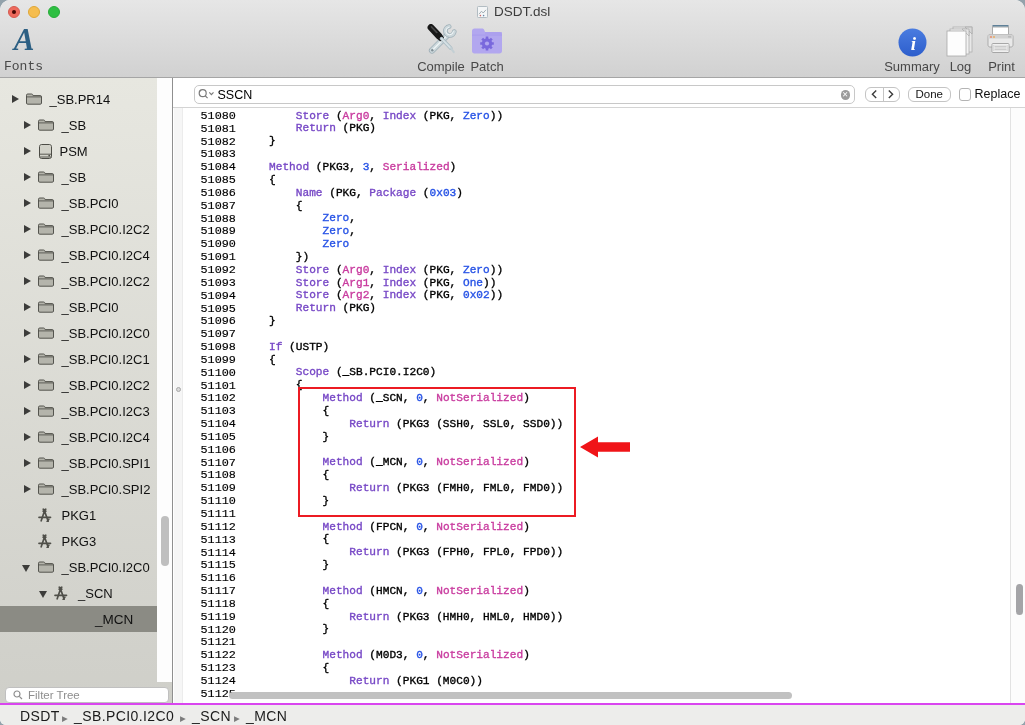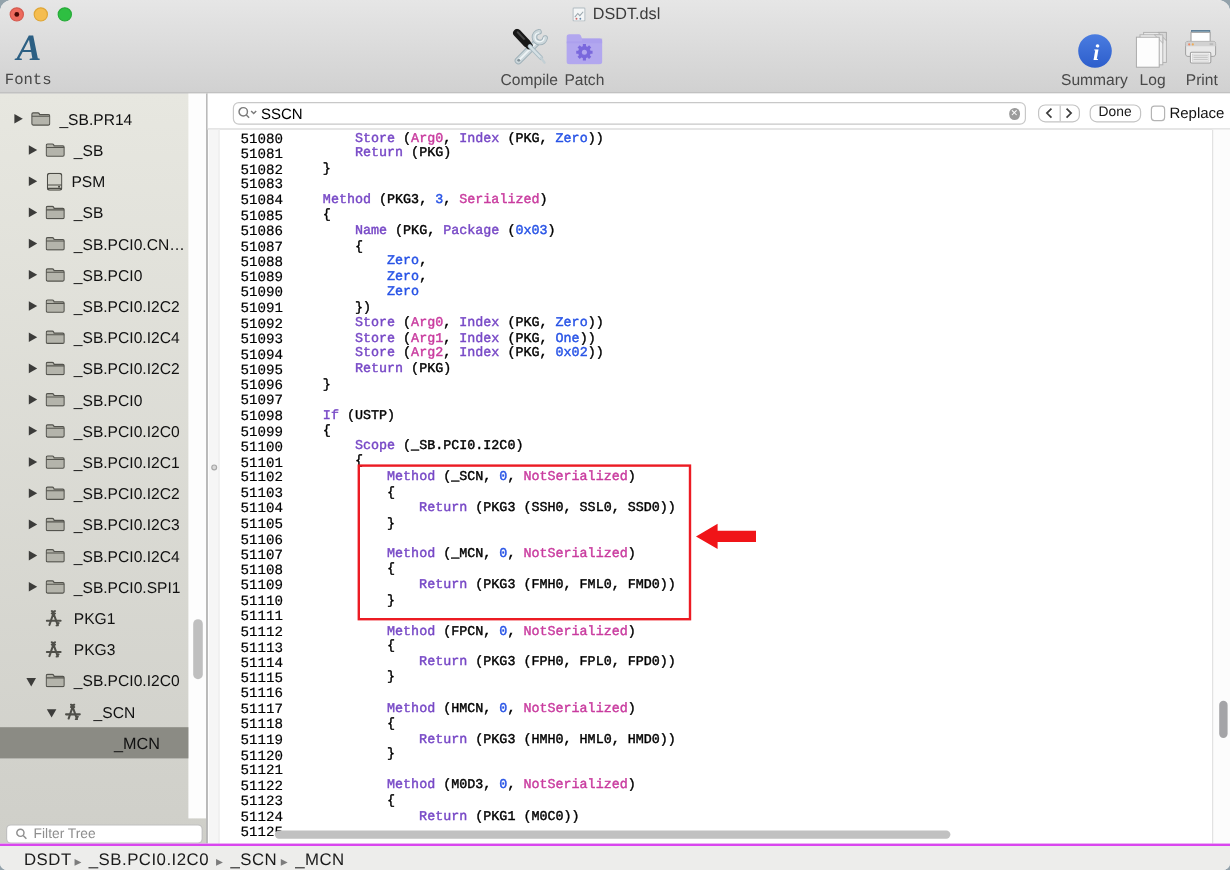--- a/index.html
+++ b/index.html
@@ -179,28 +179,20 @@
             <path d="M0.5 3.9 L15.5 3.9" stroke="#54544e" stroke-width="0.9"></path>
           </svg>
           <span class="lbl">_SB</span>
         </div>
 <div class="row" style="padding-left:22.0px">
           <span class="tri r"></span>
           <svg class="fic" width="16" height="12" viewBox="0 0 16 12">
             <path d="M0.5 2.2 C0.5 1.4 1 1 1.7 1 L5.6 1 C6.2 1 6.5 1.3 6.7 1.7 L7.1 2.6 L14.3 2.6 C15 2.6 15.5 3 15.5 3.8 L15.5 10 C15.5 10.8 15 11.2 14.3 11.2 L1.7 11.2 C1 11.2 0.5 10.8 0.5 10 Z" fill="#b4b4ab" stroke="#54544e" stroke-width="1"></path>
             <path d="M0.5 3.9 L15.5 3.9" stroke="#54544e" stroke-width="0.9"></path>
           </svg>
-          <span class="lbl">_SB.PCI0.CN…</span>
-        </div>
-<div class="row" style="padding-left:22.0px">
-          <span class="tri r"></span>
-          <svg class="fic" width="16" height="12" viewBox="0 0 16 12">
-            <path d="M0.5 2.2 C0.5 1.4 1 1 1.7 1 L5.6 1 C6.2 1 6.5 1.3 6.7 1.7 L7.1 2.6 L14.3 2.6 C15 2.6 15.5 3 15.5 3.8 L15.5 10 C15.5 10.8 15 11.2 14.3 11.2 L1.7 11.2 C1 11.2 0.5 10.8 0.5 10 Z" fill="#b4b4ab" stroke="#54544e" stroke-width="1"></path>
-            <path d="M0.5 3.9 L15.5 3.9" stroke="#54544e" stroke-width="0.9"></path>
-          </svg>
           <span class="lbl">_SB.PCI0</span>
         </div>
 <div class="row" style="padding-left:22.0px">
           <span class="tri r"></span>
           <svg class="fic" width="16" height="12" viewBox="0 0 16 12">
             <path d="M0.5 2.2 C0.5 1.4 1 1 1.7 1 L5.6 1 C6.2 1 6.5 1.3 6.7 1.7 L7.1 2.6 L14.3 2.6 C15 2.6 15.5 3 15.5 3.8 L15.5 10 C15.5 10.8 15 11.2 14.3 11.2 L1.7 11.2 C1 11.2 0.5 10.8 0.5 10 Z" fill="#b4b4ab" stroke="#54544e" stroke-width="1"></path>
             <path d="M0.5 3.9 L15.5 3.9" stroke="#54544e" stroke-width="0.9"></path>
           </svg>
           <span class="lbl">_SB.PCI0.I2C2</span>
         </div>
@@ -268,20 +260,28 @@
           </svg>
           <span class="lbl">_SB.PCI0.I2C4</span>
         </div>
 <div class="row" style="padding-left:22.0px">
           <span class="tri r"></span>
           <svg class="fic" width="16" height="12" viewBox="0 0 16 12">
             <path d="M0.5 2.2 C0.5 1.4 1 1 1.7 1 L5.6 1 C6.2 1 6.5 1.3 6.7 1.7 L7.1 2.6 L14.3 2.6 C15 2.6 15.5 3 15.5 3.8 L15.5 10 C15.5 10.8 15 11.2 14.3 11.2 L1.7 11.2 C1 11.2 0.5 10.8 0.5 10 Z" fill="#b4b4ab" stroke="#54544e" stroke-width="1"></path>
             <path d="M0.5 3.9 L15.5 3.9" stroke="#54544e" stroke-width="0.9"></path>
           </svg>
           <span class="lbl">_SB.PCI0.SPI1</span>
+        </div>
+<div class="row" style="padding-left:22.0px">
+          <span class="tri r"></span>
+          <svg class="fic" width="16" height="12" viewBox="0 0 16 12">
+            <path d="M0.5 2.2 C0.5 1.4 1 1 1.7 1 L5.6 1 C6.2 1 6.5 1.3 6.7 1.7 L7.1 2.6 L14.3 2.6 C15 2.6 15.5 3 15.5 3.8 L15.5 10 C15.5 10.8 15 11.2 14.3 11.2 L1.7 11.2 C1 11.2 0.5 10.8 0.5 10 Z" fill="#b4b4ab" stroke="#54544e" stroke-width="1"></path>
+            <path d="M0.5 3.9 L15.5 3.9" stroke="#54544e" stroke-width="0.9"></path>
+          </svg>
+          <span class="lbl">_SB.PCI0.SPI2</span>
         </div>
 <div class="row" style="padding-left:22.0px">
           <span class="tri n"></span>
           <svg class="fic" width="16" height="14" viewBox="0 0 16 14">
             <g stroke="#4f4f49" stroke-width="1.7" fill="none" stroke-linecap="round">
               <path d="M3.2 12.8 L7.0 1.6 M6.0 1.6 L10.2 13.2 M9.2 13.4 L10.8 11.2 M5.2 1.2 L7.8 3.2 M7.8 1.2 L5.2 3.2"></path>
               <path d="M1 9.3 L12.5 9.3"></path>
             </g>
           </svg>
           <span class="lbl">PKG1</span>

